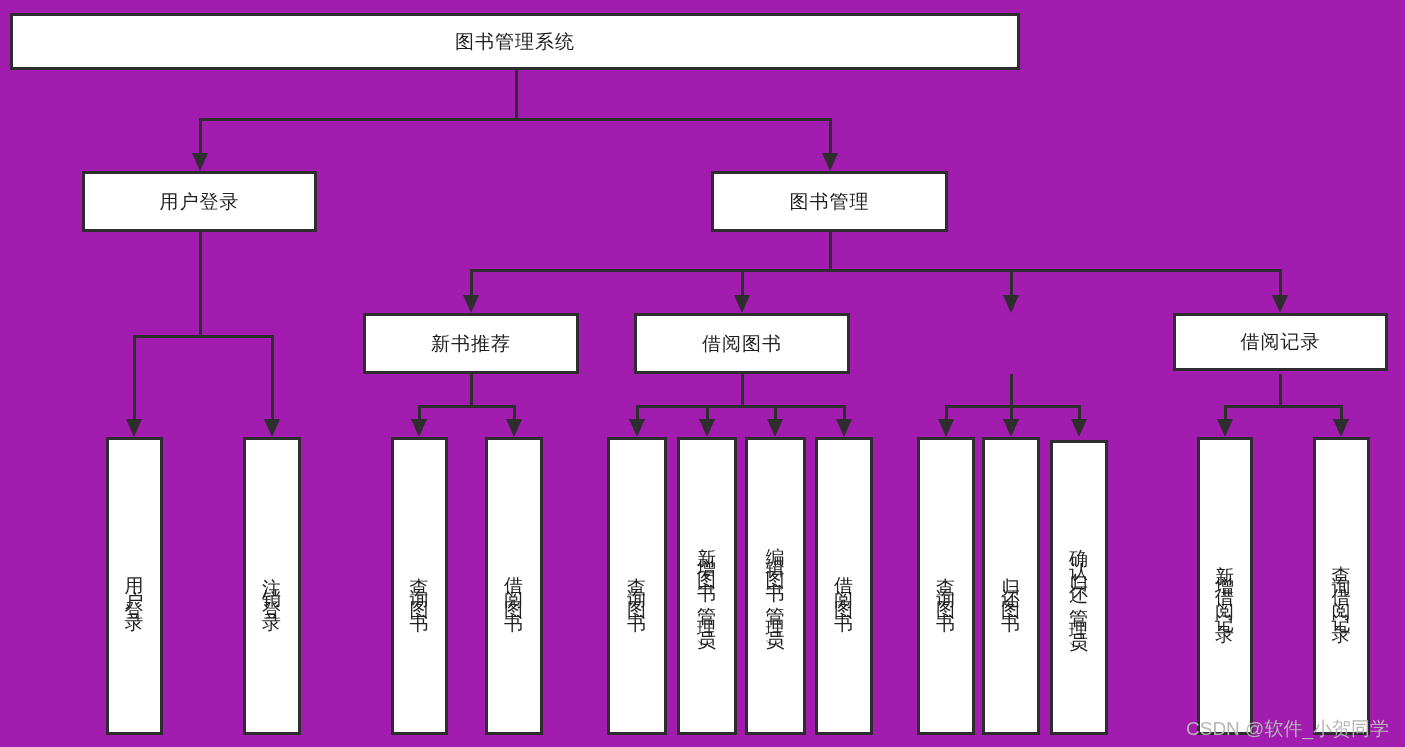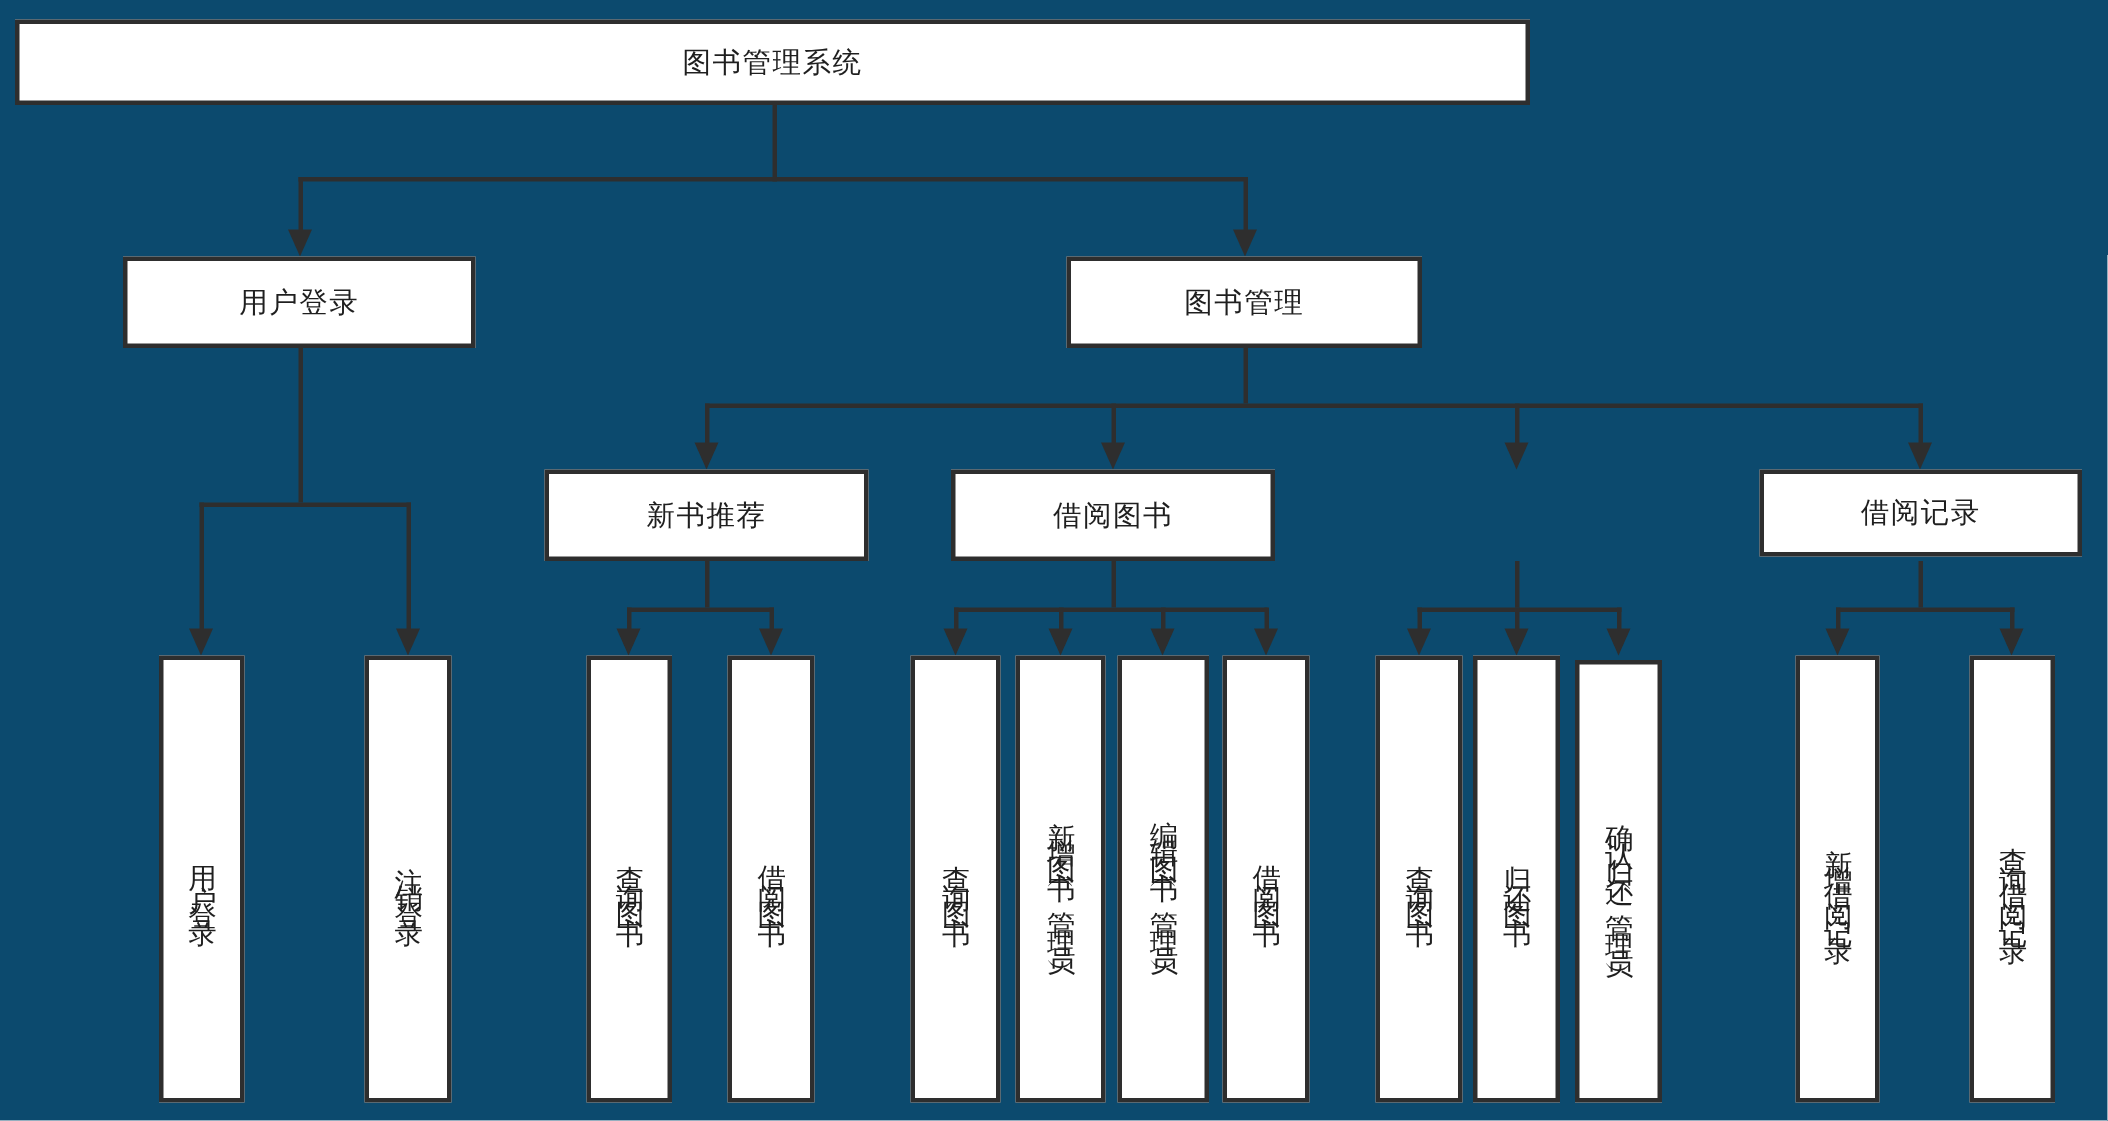--- a/index.html
+++ b/index.html
@@ -1,17 +1,17 @@
 <!DOCTYPE html>
 <html><head>
 <meta charset="utf-8">
 <style>
   html,body { margin:0; padding:0; background:#ffffff; }
   .canvas {
-    position:relative; width:1405px; height:747px; background:#0c4a6e;
+    position:relative; width:1405px; height:747px; background:#a21caf;
     font-family:"Liberation Sans", sans-serif; color:#1f1f1f; overflow:hidden;
   }
   .box {
     position:absolute; background:#ffffff; border:3px solid #2e2e2e;
     box-sizing:border-box; display:flex; align-items:center; justify-content:center;
     z-index:2;
   }
   .box .lbl { font-size:19px; letter-spacing:1px; white-space:nowrap; }
   .leaf .lbl {
     writing-mode:vertical-rl; text-orientation:mixed;
@@ -151,14 +151,15 @@
     <span class="lbl">确认归还（管理员）</span>
   </div>
 
   <div class="box leaf" style="left:1197px; top:437px; width:56px; height:298px;">
     <span class="lbl">新增借阅记录</span>
   </div>
   <div class="box leaf" style="left:1313px; top:437px; width:57px; height:298px;">
     <span class="lbl">查询借阅记录</span>
   </div>
 
+  <div class="watermark">CSDN @软件_小贺同学</div>
 
 </div>
 
 </body></html>

